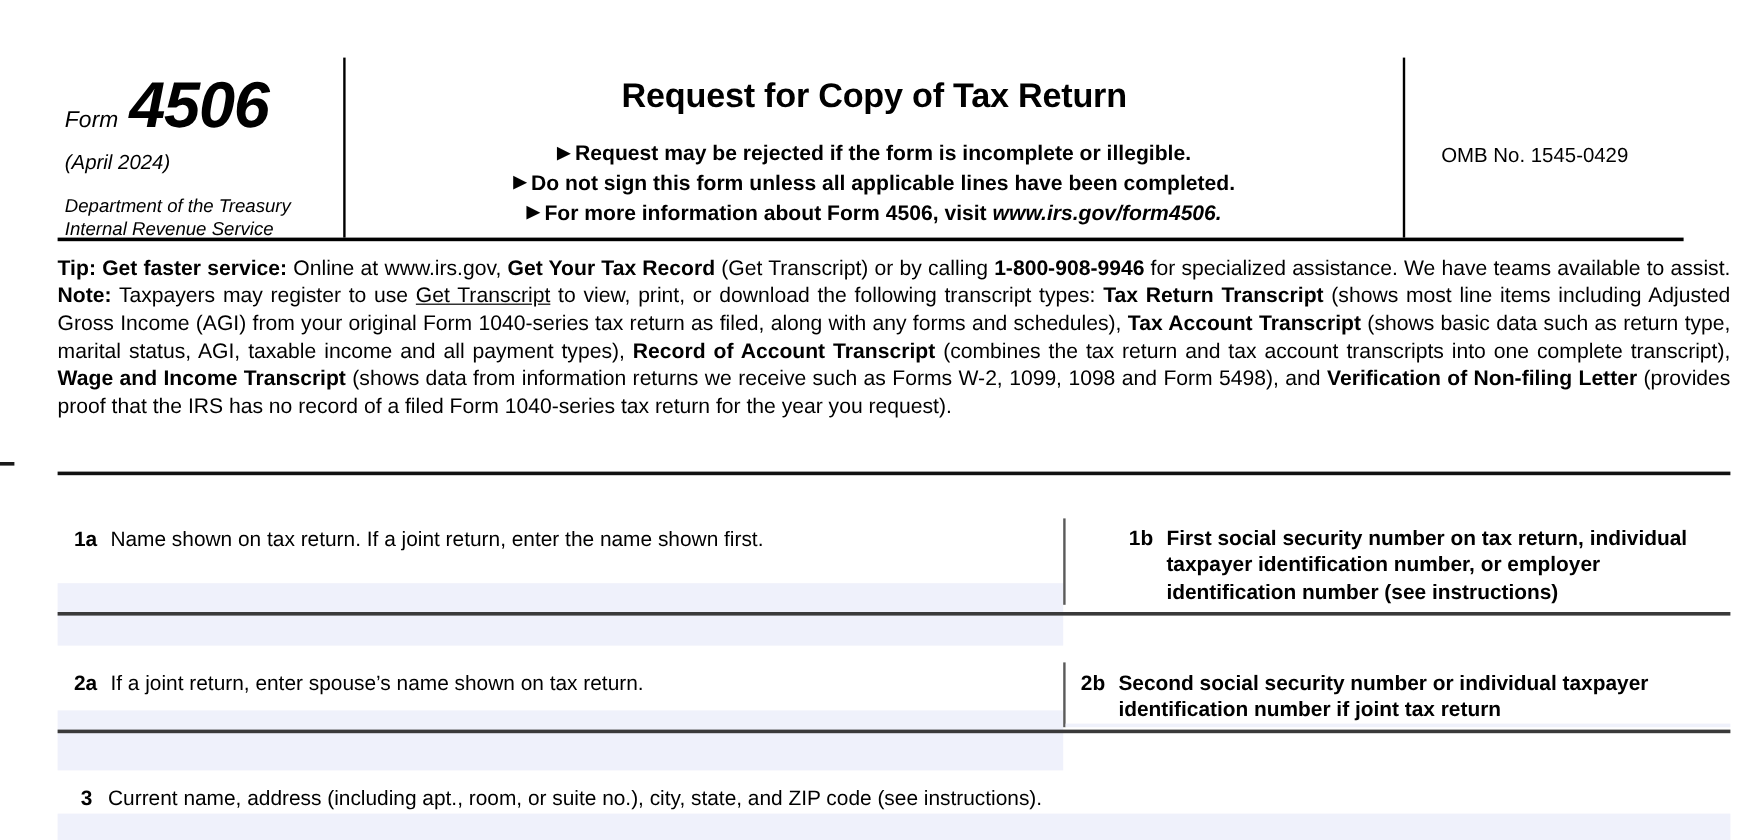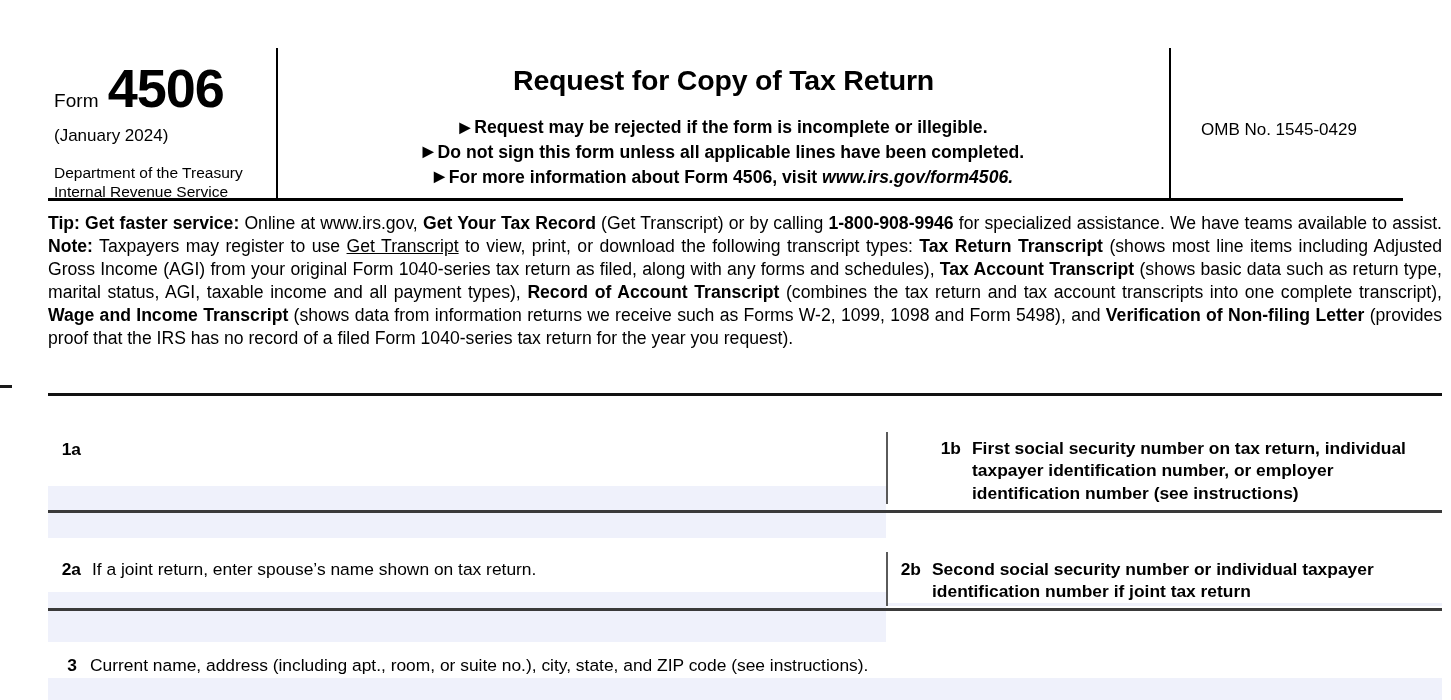--- a/index.html
+++ b/index.html
@@ -39,21 +39,23 @@
     left: 48px;
     top: 48px;
     width: 1355px;
     height: 150px;
     display: flex;
     align-items: stretch;
   }
   .hdr-left {
     width: 228px;
     flex: 0 0 228px;
-    position: relative;
+    padding-right: 10px;
+    position: relative;
+    font-style: italic;
   }
   .hdr-divider {
     flex: 0 0 0px;
     width: 0;
     border-left: 2.5px solid #000;
   }
   .hdr-center {
     flex: 1 1 auto;
     position: relative;
     padding: 0 32px;
@@ -232,21 +234,21 @@
 
   <div class="crop-tick" style="top:385px"></div>
 
   <div class="header">
 
     <div class="hdr-left">
       <div class="form-line">
         <span class="form-word">Form</span>
         <span class="form-number">4506</span>
       </div>
-      <div class="rev-date">(January 2024)</div>
+      <div class="rev-date">(April 2024)</div>
       <div class="dept">
         <div>Department of the Treasury</div>
         <div>Internal Revenue Service</div>
       </div>
     </div>
 
     <div class="hdr-divider"></div>
 
     <div class="hdr-center">
       <div class="main-title">Request for Copy of Tax Return</div>
@@ -275,20 +277,21 @@
   <div class="tip">
     <b>Tip: Get faster service:</b><span> Online at www.irs.gov, </span><b>Get Your Tax Record</b><span> (Get Transcript) or by calling </span><b>1-800-908-9946</b><span> for specialized assistance. We have teams available to assist. </span><b>Note:</b><span> Taxpayers may register to use </span><span class="lnk">Get Transcript</span><span> to view, print, or download the following transcript types: </span><b>Tax Return Transcript</b><span> (shows most line items including Adjusted Gross Income (AGI) from your original Form 1040-series tax return as filed, along with any forms and schedules), </span><b>Tax Account Transcript</b><span> (shows basic data such as return type, marital status, AGI, taxable income and all payment types), </span><b>Record of Account Transcript</b><span> (combines the tax return and tax account transcripts into one complete transcript), </span><b>Wage and Income Transcript</b><span> (shows data from information returns we receive such as Forms W-2, 1099, 1098 and Form 5498), and </span><b>Verification of Non-filing Letter</b><span> (provides proof that the IRS has no record of a filed Form 1040-series tax return for the year you request).</span>
   </div>
 
   <div class="rule-row dark" style="top:393px"></div>
 
   <div class="frow" id="row1">
     <div class="cell cell-left">
       <div class="lbl">
         <span class="num">1a</span>
+        <span class="txt">Name shown on tax return. If a joint return, enter the name shown first.</span>
       </div>
       <div class="field"></div>
     </div>
     <div class="cell cell-right">
       <div class="lbl bold">
         <span class="num">1b</span>
         <span class="txt">First social security number on tax return, individual taxpayer identification number, or employer identification number (see instructions)</span>
       </div>
       <div class="field"></div>
     </div>

